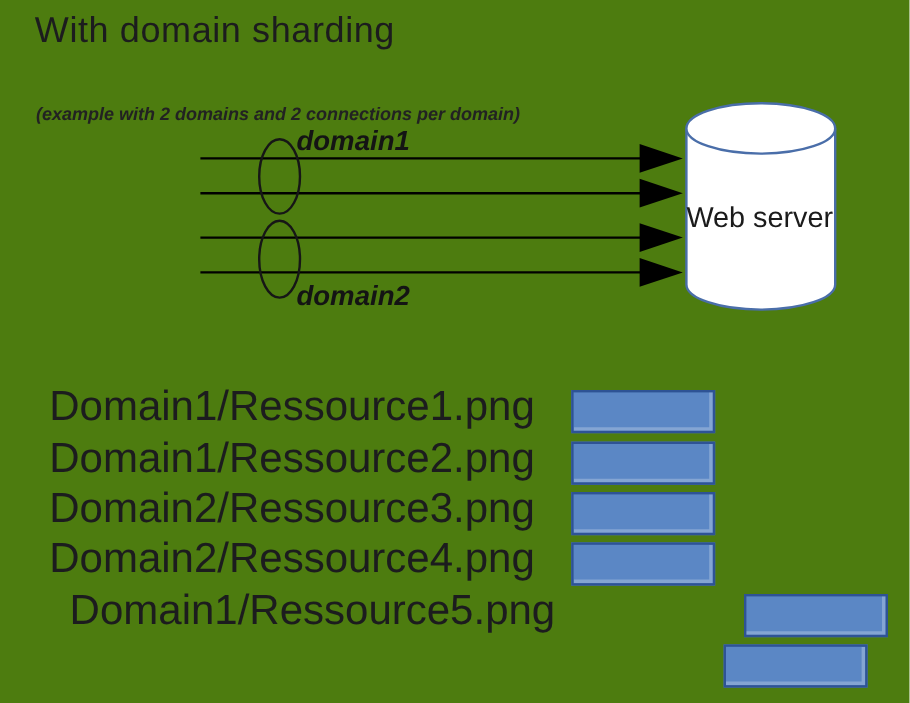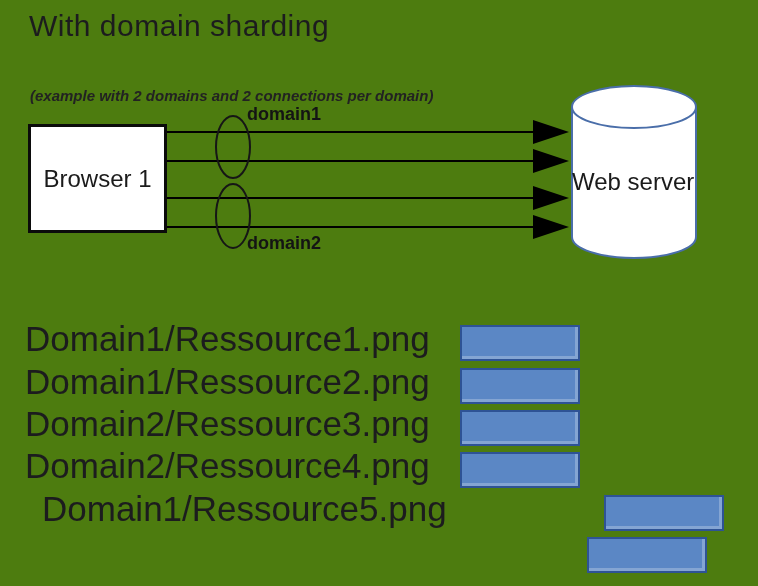--- a/index.html
+++ b/index.html
@@ -39,41 +39,42 @@
     left: 28px; top: 124px;
     width: 139px; height: 109px;
     box-sizing: border-box;
     border: 3px solid #0b0b0b;
     background: #ffffff;
     display: flex; align-items: center; justify-content: center;
     font-size: 24px;
     color: #1b1b1b;
   }
   .domain-label {
-    font-size: 18px;
+    font-size: 23px;
+    font-style: italic;
     font-weight: 700;
     color: #141414;
     white-space: nowrap;
   }
   #domain1-label { left: 247px; top: 104px; }
   #domain2-label { left: 247px; top: 233px; }
   #server-label {
     left: 572px; top: 168px; width: 112px;
     text-align: center;
     font-size: 24px;
     color: #1b1b1b;
     white-space: nowrap;
   }
   .conn-line { stroke: var(--diagram-line, #000); stroke-width: 2px; }
   .arrow-head { fill: var(--diagram-line, #000); }
   .group-ellipse { fill: none; stroke: #161616; stroke-width: 2px; }
   .cyl { fill: #ffffff; stroke: var(--cylinder-stroke, #4a6ea9); stroke-width: 2px; }
 
   
-  .res-row { position: absolute; left: 0; width: 648px; height: 36px; }
+  .res-row { position: absolute; left: 16px; width: 648px; height: 36px; }
   .res-label {
     position: absolute;
     left: 25px; top: -4px;
     font-size: 35px;
     line-height: 36px;
     color: #1c1c1e;
     white-space: nowrap;
   }
   .res-bar {
     position: absolute;
@@ -105,23 +106,20 @@
     <polygon class="arrow-head" points="533,186 533,210 569,198"></polygon>
     <polygon class="arrow-head" points="533,215 533,239 569,227"></polygon>
 
     <ellipse class="group-ellipse" cx="233" cy="147" rx="17" ry="31"></ellipse>
     <ellipse class="group-ellipse" cx="233" cy="216" rx="17" ry="32"></ellipse>
 
     <path class="cyl" d="M572,107 L572,237 A62,21 0 0 0 696,237 L696,107"></path>
     <ellipse class="cyl" cx="634" cy="107" rx="62" ry="21"></ellipse>
   </svg>
 
-  <div id="browser-box" class="abs">
-    <span>Browser 1</span>
-  </div>
 
   <div id="domain1-label" class="abs domain-label">domain1</div>
   <div id="domain2-label" class="abs domain-label">domain2</div>
 
   <div id="server-label" class="abs">Web server</div>
 
   <div id="rows">
       <div class="res-row" style="top: 325px;">
         <span class="res-label">Domain1/Ressource1.png</span>
         <div class="res-bar" style="left: 460px;"></div>

